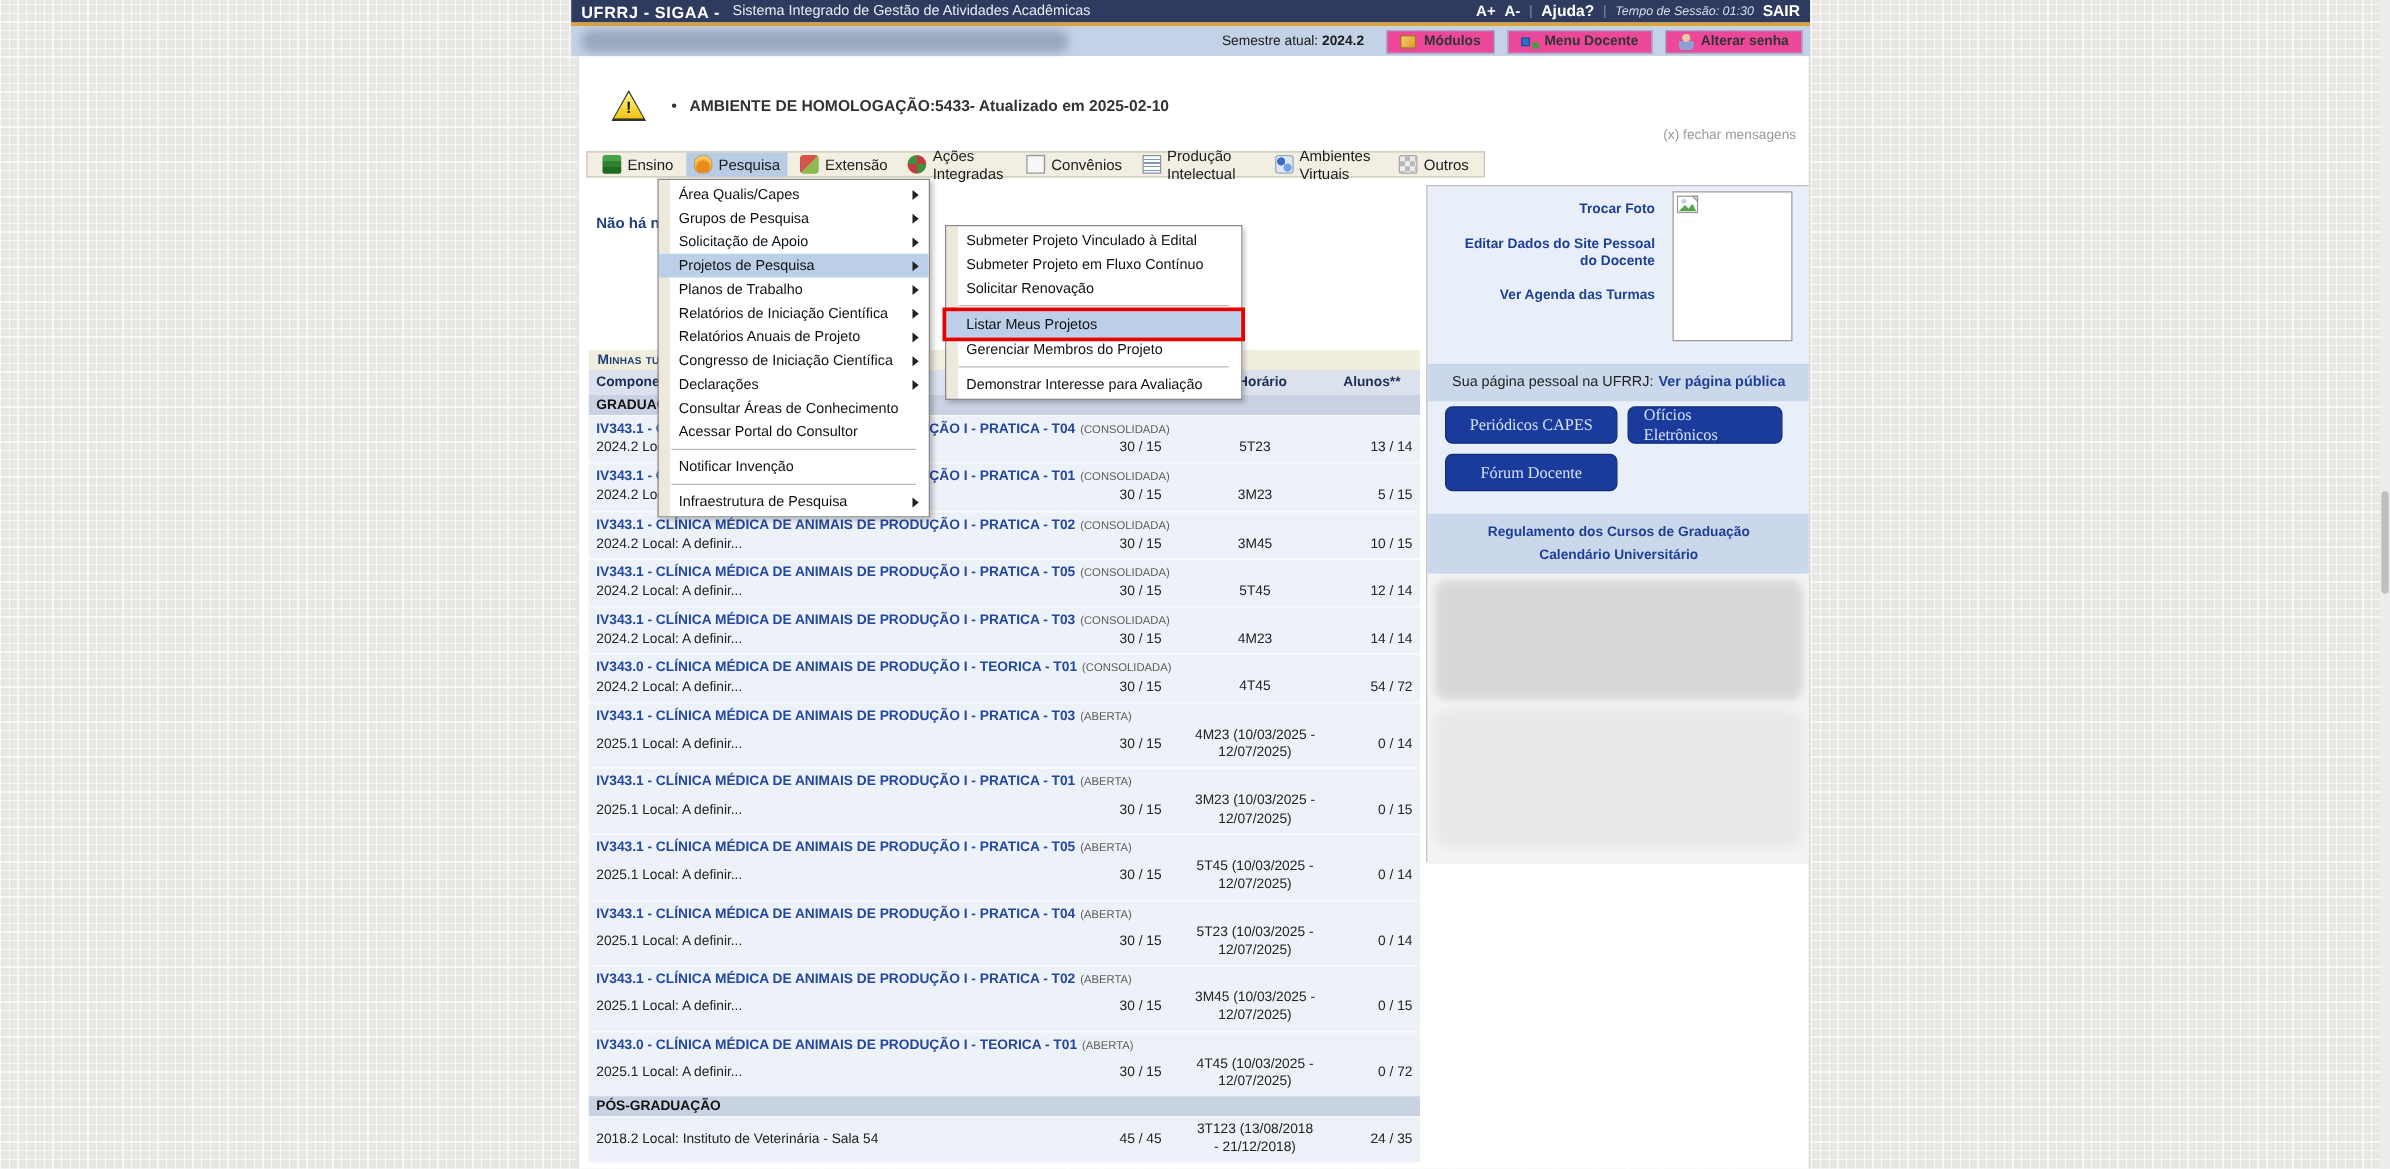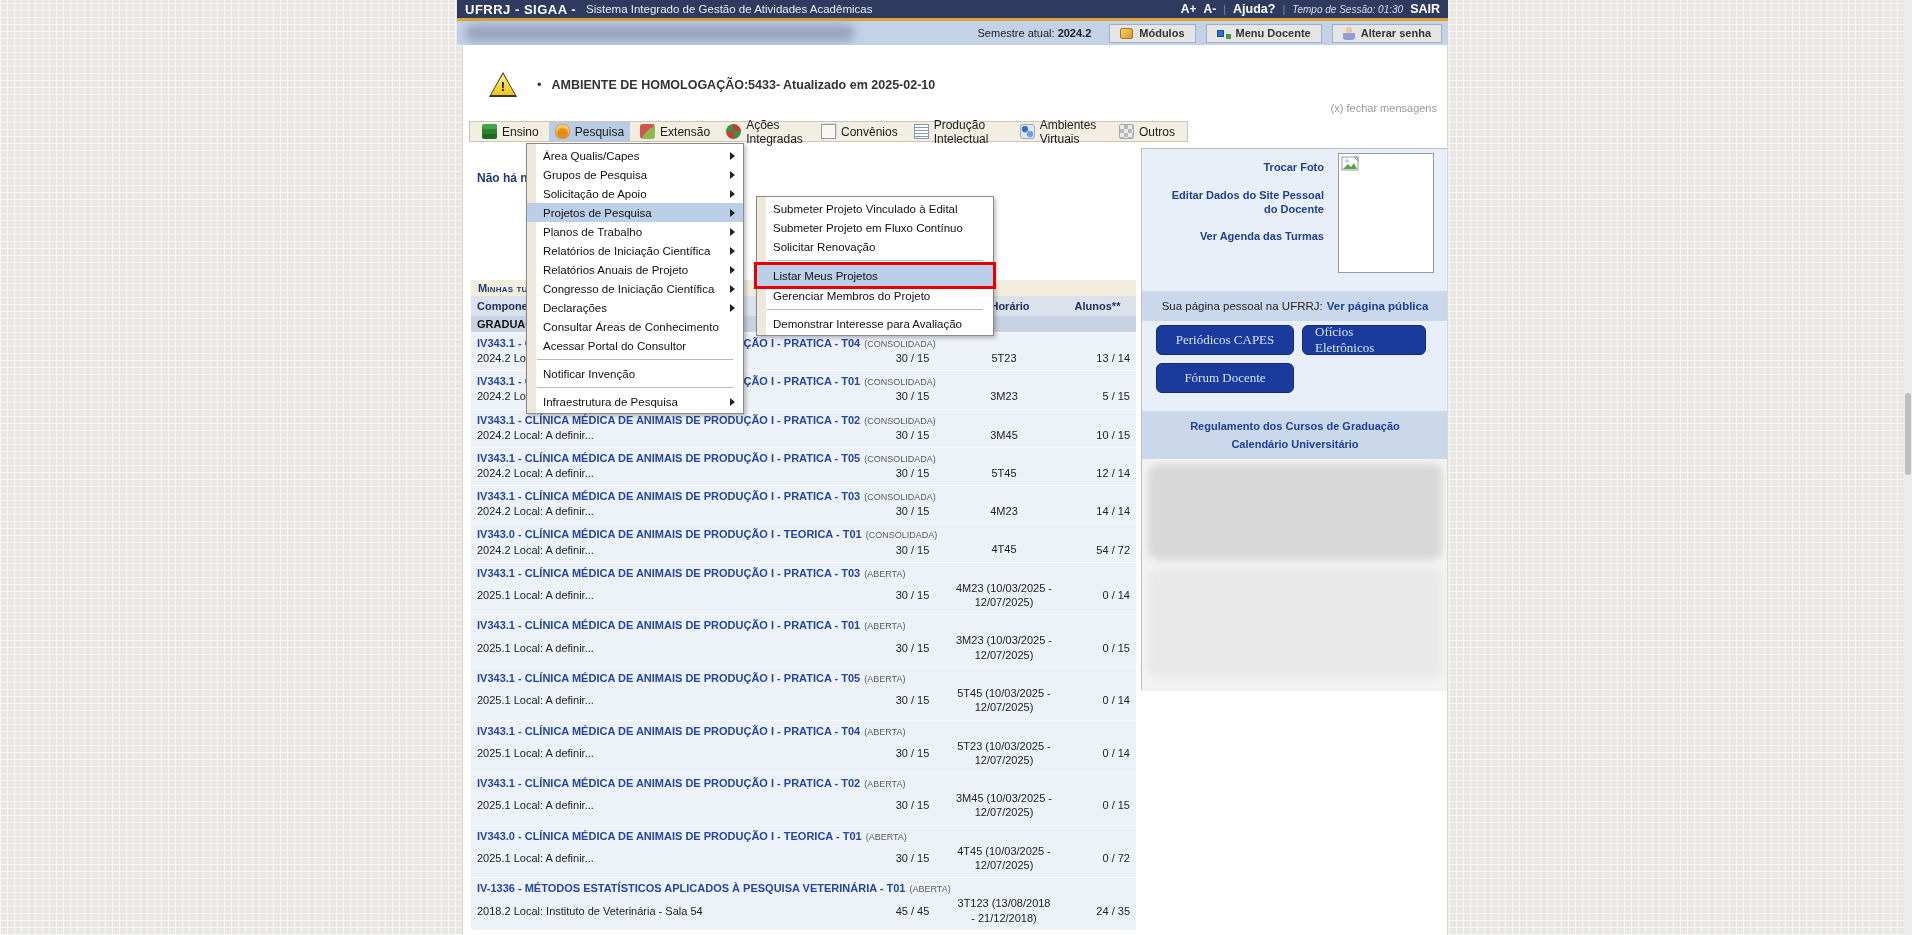--- a/index.html
+++ b/index.html
@@ -25,21 +25,21 @@
   .session { font-style:italic; font-size:10px; color:#d9deea; }
   .sair { font-weight:bold; font-size:12.5px; cursor:pointer; }
   .orangeline { position:absolute; left:457px; top:18px; width:991px; height:3px; background:#dfa139; }
   .userbar { position:absolute; left:457px; top:21px; width:991px; height:24px;
     background:#c4d2e8; display:flex; align-items:center; justify-content:flex-end;
     gap:10px; padding-right:6px; }
   .ub-blur { position:absolute; left:8px; top:3px; width:390px; height:18px;
     background:rgba(118,131,156,.55); border-radius:9px; filter:blur(4px); }
   .semester { font-size:11px; color:#1a1a1a; margin-right:8px; }
   .semester b { font-weight:bold; }
-  .ub-btn { display:flex; align-items:center; gap:6px; background:#e5e5e5;
+  .ub-btn { display:flex; align-items:center; gap:6px; background:#ec4899;
     border:1px solid #9fb0cc; height:19px; padding:0 10px; font-size:11px;
     font-weight:bold; color:#333; cursor:pointer; }
   .ic-modules { width:13px; height:11px; background:linear-gradient(135deg,#f6cd6a,#d89a2b);
     border:1px solid #a9761f; border-radius:2px; }
   .ic-menu-docente { width:7px; height:7px; background:#2f6fc4; border:1px solid #1d4e95;
     box-shadow:8px 3px 0 -1px #3da03d; margin-right:6px; }
   .ic-person { width:12px; height:13px; border-radius:3px;
     background:radial-gradient(circle at 50% 25%, #e8c9a0 0 3px, transparent 3.5px),
                linear-gradient(180deg, transparent 0 6px, #8f9fd6 6px 100%); }
   
@@ -110,21 +110,21 @@
   .sb-btn:nth-child(1){ width:138px; } .sb-btn:nth-child(2){ width:124px; } .sb-btn:nth-child(3){ width:138px; }
   .sb-band2 { height:48px; flex-direction:column; gap:6px; }
   .sb-reg { color:#1d3f94; font-weight:bold; font-size:11px; cursor:pointer; }
   .sb-bottom { height:232px; background:#f3f3f4; padding:5px 6px; }
   .blob1 { height:96px; background:#d8d8d9; border-radius:10px; filter:blur(3px); }
   .blob2 { height:110px; margin-top:8px; background:#e9e9ea; border-radius:10px; filter:blur(3px); }
   
   .menu-pop { position:absolute; background:linear-gradient(90deg,#ece8dc 0 9px,#fff 9px);
     border:1px solid #8a8a8a; box-shadow:2px 2px 4px rgba(0,0,0,.25); z-index:50; padding:2px 0; }
   .dropdown { left:63px; top:98px; width:218px; }
-  .submenu { left:293px; top:151px; width:238px; }
+  .submenu { left:293px; top:135px; width:238px; }
   .dd-item { display:flex; align-items:center; height:19px; padding:0 8px 0 16px;
     font-size:11.5px; color:#111; cursor:pointer; }
   .dd-item.active { background:#bccfe8; }
   .dd-item.hl { background:#bccfe8; outline:3px solid #e60000; height:21px; }
   .dd-arrow { margin-left:auto; width:0; height:0; border-top:4px solid transparent;
     border-bottom:4px solid transparent; border-left:5px solid #222; }
   .dd-sep { border-top:1px solid #b9b9b9; margin:4px 10px; }
   
   .sbtrack { position:absolute; right:0; top:0; width:8px; height:935px; background:#ededed; }
   .sbthumb { position:absolute; left:1px; top:393px; width:6px; height:82px; background:#bfbfbf; border-radius:4px; cursor:pointer; }
@@ -328,22 +328,22 @@
         </div>
         <div class="trow">
           <div class="l1"><span class="ttitle">IV343.0 - CLÍNICA MÉDICA DE ANIMAIS DE PRODUÇÃO I - TEORICA - T01</span><span class="tstatus">(ABERTA)</span></div>
           <div class="l2">
             <span class="tinfo">2025.1 Local: A definir...</span>
             <span class="v-ch">30 / 15</span>
             <span class="v-hor">4T45 (10/03/2025 - 12/07/2025)</span>
             <span class="v-alu">0 / 72</span>
           </div>
         </div>
-        <div class="trow">
-          <div class="l1"><span class="ttitle">IV-1336 - MÉTODOS ESTATÍSTICOS APLICADOS À PESQUISA VETERINÁRIA - T01</span><span class="tstatus">(ABERTA)</span></div>
+        <div class="tsec">PÓS-GRADUAÇÃO</div>
+        <div class="trow">
           <div class="l2">
             <span class="tinfo">2018.2 Local: Instituto de Veterinária - Sala 54</span>
             <span class="v-ch">45 / 45</span>
             <span class="v-hor">3T123 (13/08/2018 - 21/12/2018)</span>
             <span class="v-alu">24 / 35</span>
           </div>
         </div>
       </div>
   </div>
 

